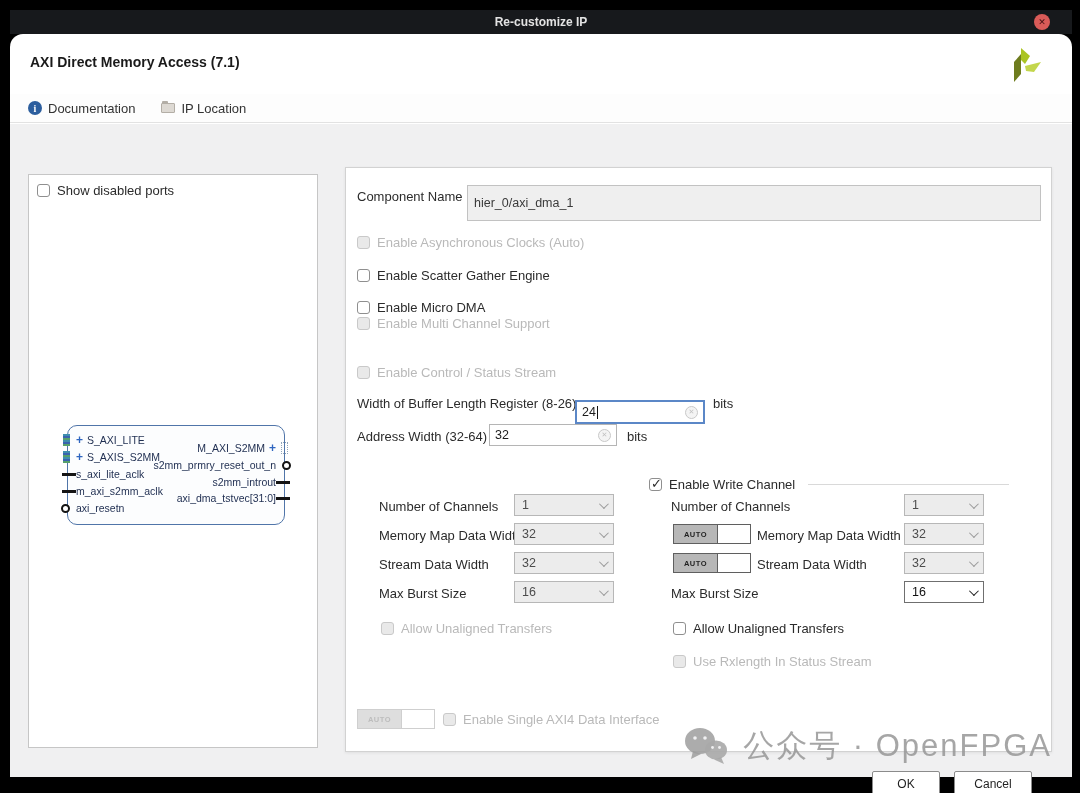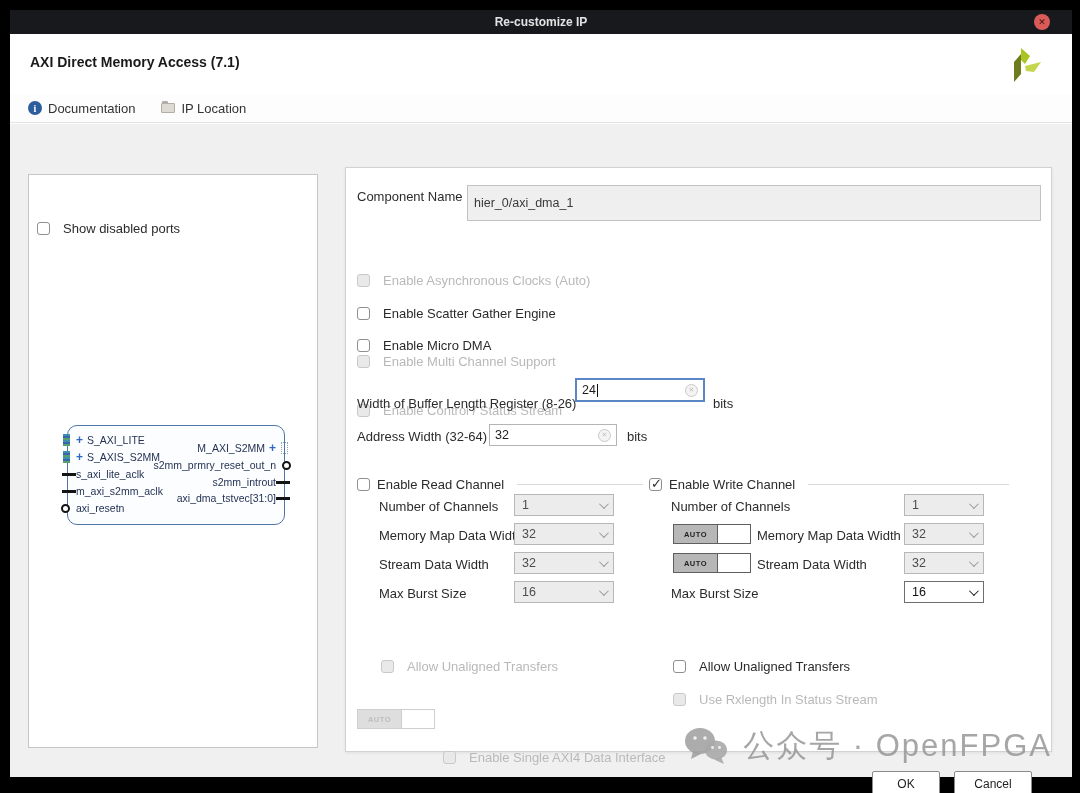--- a/index.html
+++ b/index.html
@@ -7,34 +7,34 @@
   .stage{position:relative;width:1080px;height:793px;background:#000;overflow:hidden;
          font-family:"Liberation Sans","DejaVu Sans",sans-serif;-webkit-font-smoothing:antialiased;}
   
   .titlebar{position:absolute;left:10px;top:10px;width:1062px;height:24px;background:#17191c;
             display:flex;align-items:center;justify-content:center;}
   .titlebar .t{color:#e3e3e3;font-size:12px;font-weight:bold;}
   .closebtn{position:absolute;right:22px;top:4px;width:16px;height:16px;border-radius:50%;
             background:#d95b58;display:flex;align-items:center;justify-content:center;
             color:#441012;font-size:9px;font-weight:bold;line-height:1;cursor:default;}
   
-  .win{position:absolute;left:10px;top:34px;width:1062px;height:743px;background:#fff;}
+  .win{position:absolute;left:10px;top:34px;width:1062px;height:743px;background:#fff;border-radius:13px;}
   .hdr-title{position:absolute;left:20px;top:20px;font-size:14px;font-weight:bold;color:#1a1a1a;}
   .logo{position:absolute;right:28px;top:10px;}
   .toolbar{position:absolute;left:0;top:60px;width:100%;height:29px;background:#fdfdfd;
            border-bottom:1px solid #e2e2e2;display:flex;align-items:center;padding-left:18px;gap:26px;}
   .tbitem{display:flex;align-items:center;gap:6px;font-size:13px;color:#333;cursor:default;}
   .info-ic{width:14px;height:14px;border-radius:50%;background:#2c5e9e;color:#fff;font-size:10px;
            font-weight:bold;display:flex;align-items:center;justify-content:center;font-family:"Liberation Serif",serif;}
   .folder-ic{width:14px;height:10px;background:#ddd9d3;border:1px solid #b3aea6;border-radius:1px;position:relative;}
   .folder-ic::before{content:"";position:absolute;left:0;top:-3px;width:6px;height:2px;background:#b3aea6;border-radius:1px 1px 0 0;}
   .content{position:absolute;left:0;top:90px;width:100%;height:653px;background:#f0f0f1;}
   
   .lpanel{position:absolute;left:18px;top:50px;width:290px;height:574px;background:#fff;border:1px solid #c6c6c6;}
-  .cbrow{display:flex;align-items:center;gap:13px;font-size:13px;color:#2b2b2b;margin-top:38px;}
+  .cbrow{display:flex;align-items:center;gap:7px;font-size:13px;color:#2b2b2b;}
   .cb{width:13px;height:13px;border:1px solid #8f8f8f;border-radius:3px;background:#fff;flex:0 0 13px;position:relative;}
   .cb.dis{background:#e9e9e9;border-color:#c9c9c9;}
   .cb.chk::after{content:"✓";position:absolute;left:1px;top:-3px;font-size:13px;font-weight:bold;color:#2b2b2b;}
   .dis-label{color:#b9b9b9;}
   
   .block{position:absolute;left:38px;top:250px;width:218px;height:100px;background:#fcfdfe;
          border:1.5px solid #5075a9;border-radius:10px;font-size:10.5px;color:#1e2d50;}
   .brow{position:absolute;white-space:nowrap;display:flex;align-items:center;gap:4px;}
   .plus{color:#2f66c0;font-weight:bold;font-size:12px;line-height:1;}
   .stubL{position:absolute;left:-14px;top:50%;margin-top:-1.5px;width:14px;height:3px;background:#141414;}
@@ -180,39 +180,34 @@
         <div class="cbrow abs" style="left:11px;top:148px;">
           <span class="cb dis"></span>
           <span class="dis-label">Enable Multi Channel Support</span>
         </div>
         <div class="cbrow abs" style="left:11px;top:197px;">
           <span class="cb dis"></span>
           <span class="dis-label">Enable Control / Status Stream</span>
         </div>
 
         <div class="abs" style="left:11px;top:228px;">Width of Buffer Length Register (8-26)</div>
-        <div class="numfield focus abs" style="left:229px;top:210px;width:130px;height:24px;">
+        <div class="numfield focus abs" style="left:229px;top:232px;width:130px;height:24px;">
           <span>24</span>
           <span class="caret"></span>
           <span class="clear-ic">✕</span>
         </div>
         <div class="abs" style="left:367px;top:228px;">bits</div>
 
         <div class="abs" style="left:11px;top:261px;">Address Width (32-64)</div>
         <div class="numfield abs" style="left:143px;top:256px;width:128px;height:22px;">
           <span>32</span>
           <span class="clear-ic">✕</span>
         </div>
         <div class="abs" style="left:281px;top:261px;">bits</div>
 
-        <div class="grphdr abs" style="left:11px;top:309px;width:286px;">
-          <span class="cb"></span>
-          <span>Enable Read Channel</span>
-          <span class="rule"></span>
-        </div>
         <div class="abs" style="left:33px;top:331px;">Number of Channels</div>
         <div class="dd abs" style="left:168px;top:326px;width:100px;">
           <span>1</span>
             <span class="chev"></span>
         </div>
         <div class="abs" style="left:33px;top:360px;">Memory Map Data Width</div>
         <div class="dd abs" style="left:168px;top:355px;width:100px;">
           <span>32</span>
             <span class="chev"></span>
         </div>

